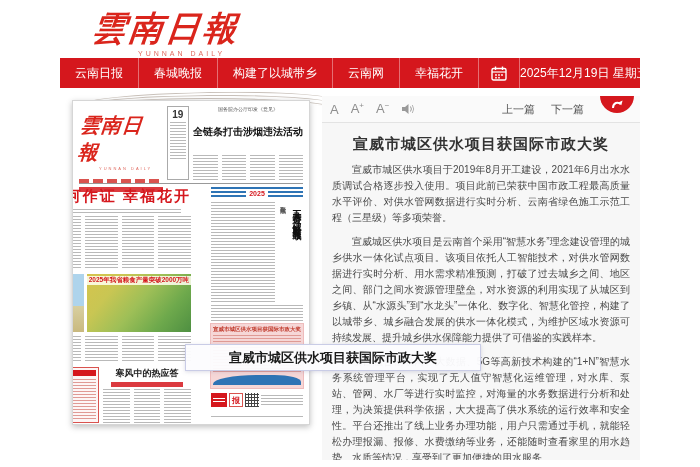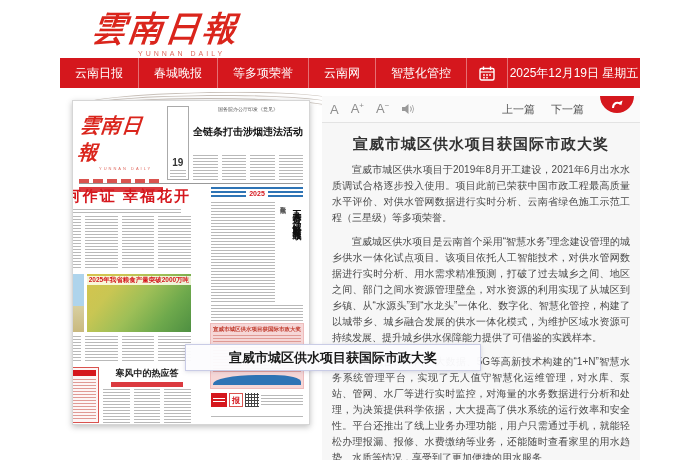--- a/index.html
+++ b/index.html
@@ -32,21 +32,21 @@
   .cols i { flex:1; display:block; }
 
   .topsec { display:flex; gap:4px; height:74px; }
   .mast-left { width:92px; }
   .mast-title { font-family:"DejaVu Serif","Liberation Serif",serif; font-style:italic; font-weight:bold;
                 color:#da251c; font-size:20px; letter-spacing:1px; transform:skewX(-5deg); margin-top:6px; }
   .mast-sub { color:#e06a60; font-size:4px; letter-spacing:2px; margin-left:20px; }
   .mast-tagline { height:4px; margin-top:8px; background-image:repeating-linear-gradient(to right,#d9534f 0,#d9534f 10px,transparent 10px,transparent 14px); }
   .mast-redbar { height:5px; margin-top:4px; background:#d5171d; opacity:.85; }
   .datebox { width:24px; border:1px solid #aaa; padding:2px; display:flex; flex-direction:column; align-items:center; gap:2px; }
-  .datebox-day { font-weight:bold; font-size:10px; color:#333;margin-top:48px; }
+  .datebox-day { font-weight:bold; font-size:10px; color:#333; }
   .datebox i { width:100%; height:38px; display:block; }
   .toplead { flex:1; display:flex; flex-direction:column;gap:13px; }
   .kicker { font-size:5px; color:#555; text-align:center; white-space:nowrap; overflow:hidden; }
   .toplead-headline { font-size:10px; font-weight:bold; color:#111; text-align:center; white-space:nowrap; }
   .toplead .cols { flex:1; margin-top:3px; }
 
   .divider { border-top:1px solid #999; margin:3px 0; }
 
   .mainrow { display:flex; gap:20px;justify-content:flex-end; }
   .leftcol { width:156px; }
@@ -131,23 +131,23 @@
 <div class="page">
 
   <div class="logo">
     <div class="logo-title">雲南日報</div>
     <div class="logo-sub">YUNNAN DAILY</div>
   </div>
 
   <div class="nav">
     <div class="nav-item">云南日报</div>
     <div class="nav-item">春城晚报</div>
-    <div class="nav-item">等多项荣誉</div>
+    <div class="nav-item">构建了以城带乡</div>
     <div class="nav-item">云南网</div>
-    <div class="nav-item">智慧化管控</div>
+    <div class="nav-item">幸福花开</div>
     <div class="nav-cal">
       <svg width="16" height="15" viewBox="0 0 16 15">
         <rect x="1" y="2.5" width="14" height="11.5" rx="1.5" fill="none" stroke="#fff" stroke-width="1.4"></rect>
         <line x1="4.5" y1="0.5" x2="4.5" y2="4" stroke="#fff" stroke-width="1.4"></line>
         <line x1="11.5" y1="0.5" x2="11.5" y2="4" stroke="#fff" stroke-width="1.4"></line>
         <line x1="1" y1="6" x2="15" y2="6" stroke="#fff" stroke-width="1.2"></line>
         <circle cx="5" cy="9" r="0.9" fill="#fff"></circle>
           <circle cx="8" cy="9" r="0.9" fill="#fff"></circle>
         <circle cx="11" cy="9" r="0.9" fill="#fff"></circle>
           <circle cx="5" cy="11.7" r="0.9" fill="#fff"></circle>

